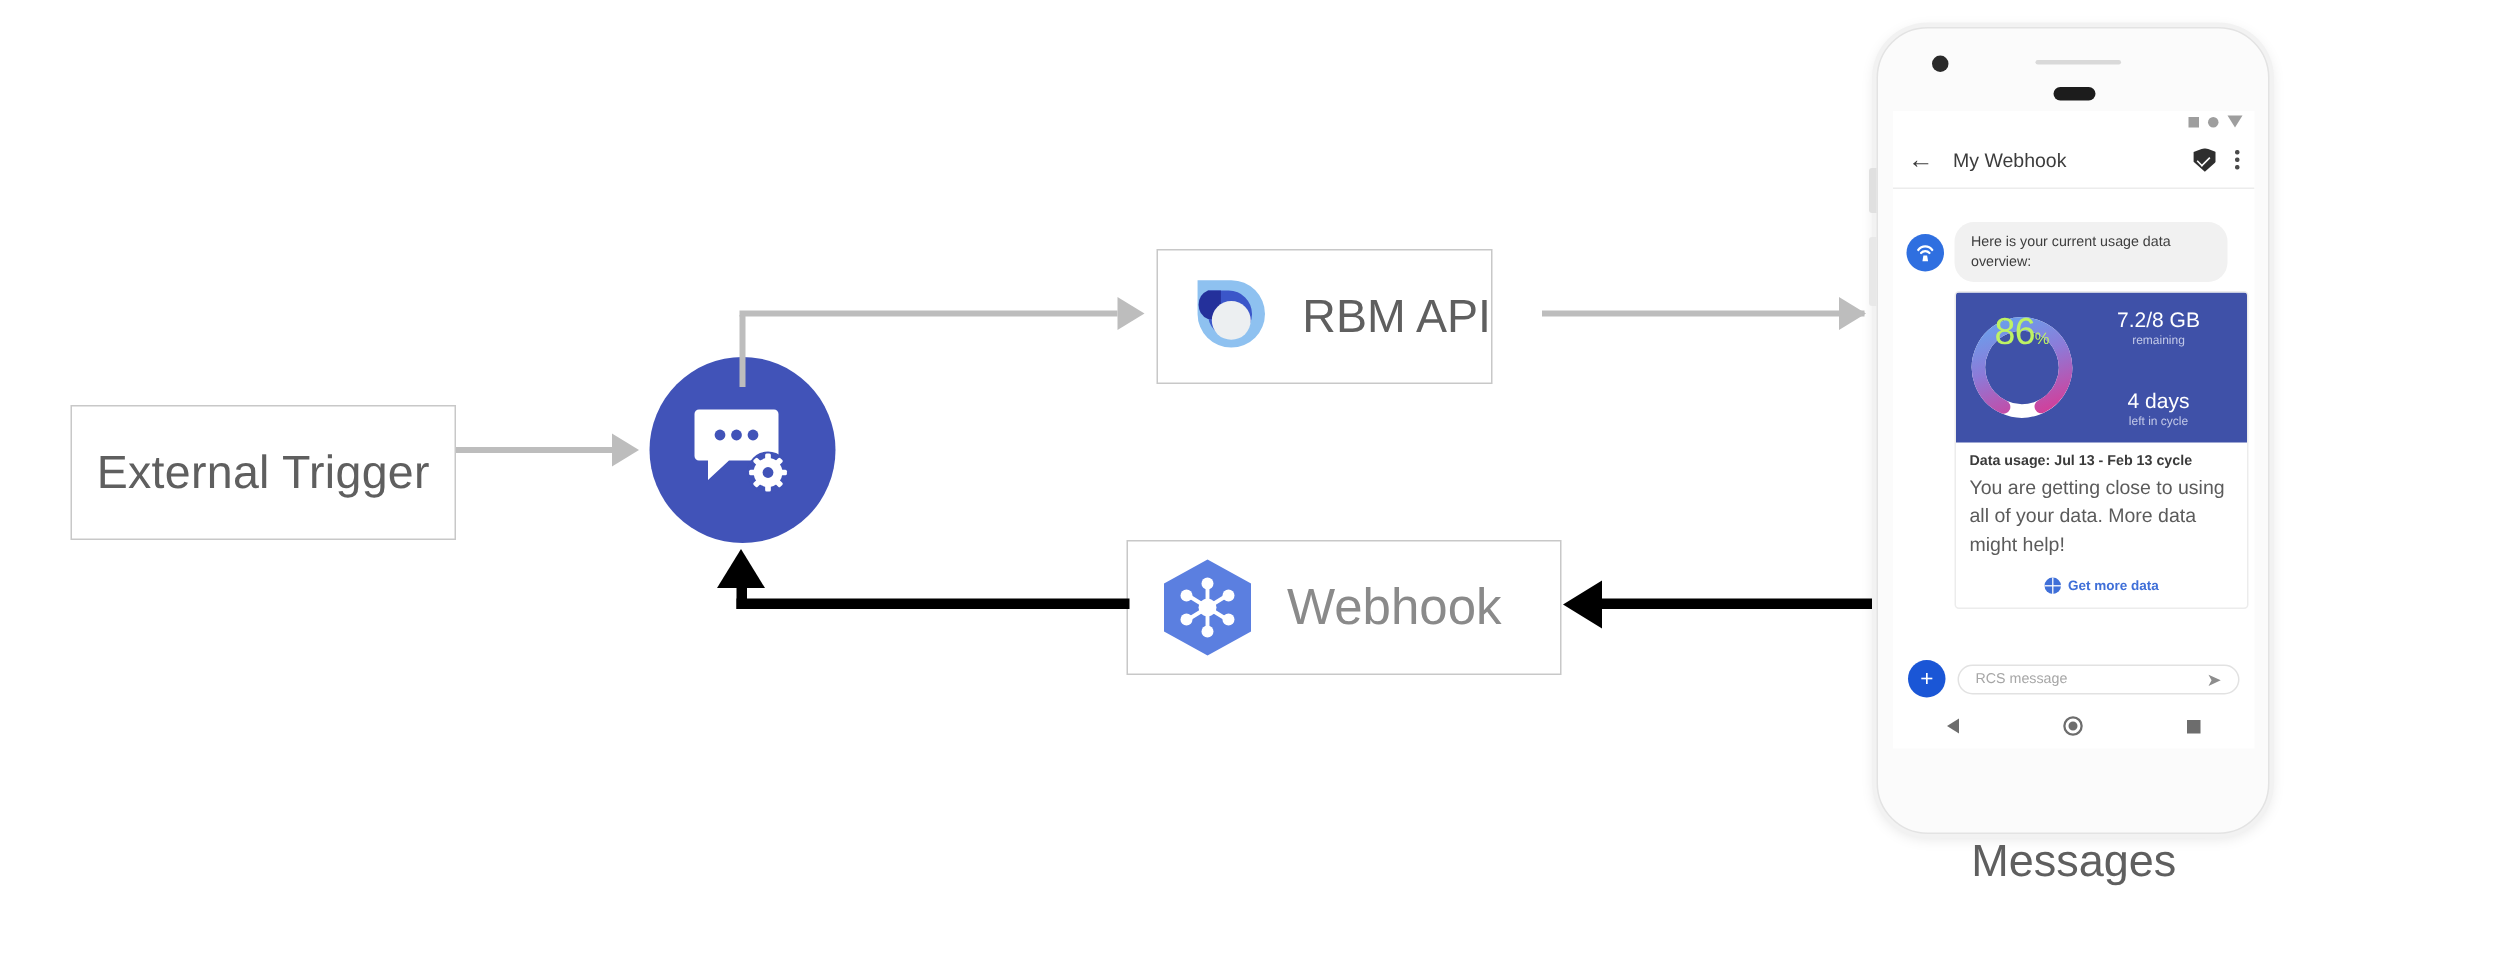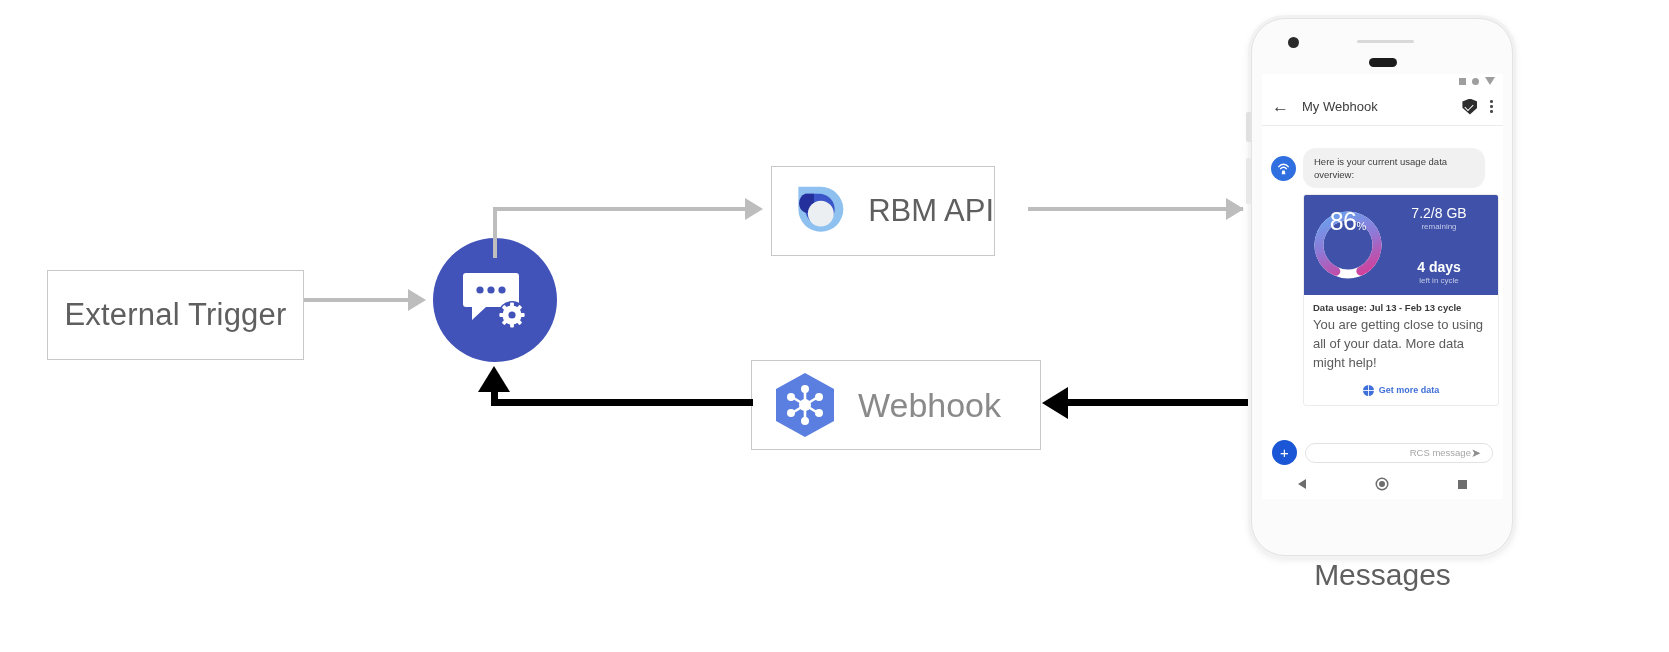--- a/index.html
+++ b/index.html
@@ -158,28 +158,28 @@
     margin-top:6px; margin-left:32px; width:196px;
     border:1px solid #ececec; border-radius:3px; overflow:hidden; background:#fff;
   }
   #card-media {
     background:#3f51a8; height:100px; display:flex; align-items:center; padding:0 6px;
   }
   .donut { position:relative; width:76px; height:76px; flex:0 0 76px; }
   .donut svg { display:block; }
   .donut .pct {
     position:absolute; inset:0; display:flex; align-items:baseline;
-    justify-content:center; color:#ffffff;
+    justify-content:center; color:#bef264;
   }
   .donut .pct .big { font-size:25px; font-weight:300; letter-spacing:-.5px; }
   .donut .pct .sml { font-size:11px; font-weight:300; }
   .media-right { flex:1; text-align:center; color:#fff; }
   .media-right .m1 { font-size:14px; font-weight:500; }
   .media-right .m2 { font-size:8px; color:#c3c9e8; margin-top:1px; }
-  .media-right .m3 { font-size:14px; font-weight:700; margin-top:28px;text-align:center; }
+  .media-right .m3 { font-size:14px; font-weight:400; margin-top:28px;text-align:center; }
   .media-right .m4 { font-size:8px; color:#c3c9e8; margin-top:1px; }
 
   #card-body { padding:7px 9px 4px 9px; }
   #card-title { font-size:9.5px; font-weight:700; color:#3b3b3b; }
   #card-desc { font-size:13px; color:#5b5b5b; line-height:1.45; margin-top:3px; }
   #card-action {
     display:flex; align-items:center; justify-content:center; gap:5px;
     padding:8px 0 9px 0;
   }
   .globe { width:11px;height:11px;border-radius:50%;background:#3f6fd8;position:relative;}
@@ -190,21 +190,21 @@
   #composer {
     position:absolute; left:0; bottom:34px; width:100%;
     display:flex; align-items:center; gap:8px; padding:0 10px;
   }
   .plus-btn {
     width:25px;height:25px;border-radius:50%;background:#1a56d6;flex:0 0 25px;
     display:flex;align-items:center;justify-content:center;color:#fff;font-size:15px;line-height:1;
   }
   .input-pill {
     flex:1;height:20px;border:1px solid #e2e2e2;border-radius:14px;
-    display:flex;align-items:center;justify-content:flex-end;padding:0 11px;
+    display:flex;align-items:center;justify-content:space-between;padding:0 11px;
   }
   .input-pill .ph { font-size:9.5px; color:#a6a6a6; }
   .send { font-size:12px; color:#8d8d8d; }
 
   #navbar {
     position:absolute; left:0; bottom:0; width:100%; height:30px;
     display:flex; align-items:center; justify-content:space-around; background:#fff;
   }
   .nav-back{width:0;height:0;border-top:5px solid transparent;border-bottom:5px solid transparent;border-right:8px solid #6d6d6d;}
   .nav-home{width:10px;height:10px;border-radius:50%;background:#6d6d6d;border:2px solid #fff;box-shadow:0 0 0 1.5px #6d6d6d;}

